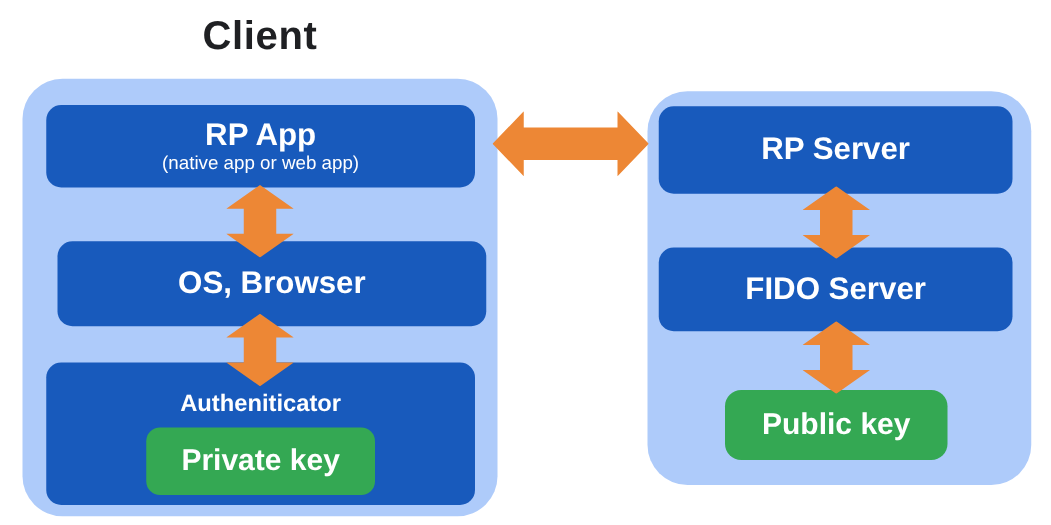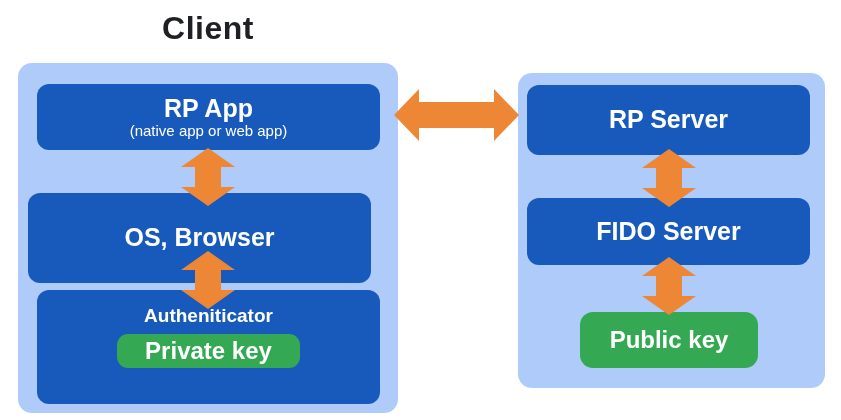--- a/index.html
+++ b/index.html
@@ -30,59 +30,59 @@
     font-weight: 700;
     letter-spacing: 0.5px;
     color: var(--title-text);
   }
   .client-title { left: 18px; top: 10px; width: 380px; }
   .server-title { left: 518px; top: 10px; width: 307px; }
 
   .container {
     position: absolute;
     background: var(--container-bg);
-    border-radius: 14px;
+    border-radius: 32px;
   }
   .client-container { left: 18px; top: 63px; width: 380px; height: 350px; }
   .server-container { left: 518px; top: 73px; width: 307px; height: 315px; }
 
   .box {
     position: absolute;
     background: var(--box-bg);
     border-radius: 12px;
     color: var(--box-text);
     display: flex;
     flex-direction: column;
     align-items: center;
     justify-content: center;
     text-align: center;
   }
   .box-label { font-size: 25px; font-weight: 700; line-height: 1.1; }
   .box-label.small { font-size: 19px; }
   .box-sublabel { font-size: 15px; font-weight: 400; margin-top: 0; }
 
   .rp-app-box        { left: 19px; top: 21px;  width: 343px; height: 66px; }
-  .os-browser-box    { left: 10px; top: 130px; width: 343px; height: 90px; }
+  .os-browser-box    { left: 28px; top: 130px; width: 343px; height: 68px; }
   .authenticator-box { left: 19px; top: 227px; width: 343px; height: 114px;
-                       justify-content: flex-start; padding-top: 16px; }
+                       justify-content: center; padding-top: 16px; }
 
   .rp-server-box     { left: 9px;  top: 12px;  width: 283px; height: 70px; }
   .fido-server-box   { left: 9px;  top: 125px; width: 283px; height: 67px; }
 
   .key-box {
     background: var(--key-bg);
     border-radius: 11px;
     color: var(--box-text);
     display: flex;
     align-items: center;
     justify-content: center;
     font-size: 24px;
     font-weight: 700;
   }
-  .private-key-box { width: 183px; height: 34px; margin-top: 7px; }
+  .private-key-box { width: 183px; height: 54px; margin-top: 7px; }
   .public-key-box {
     position: absolute;
     left: 62px; top: 239px; width: 178px; height: 56px;
     border-radius: 13px;
     align-items: center;
   }
 
   .arrow { position: absolute; color: var(--arrow); z-index: 5; }
   .arrow svg { display: block; }
   .arrow polygon { fill: currentColor; }

